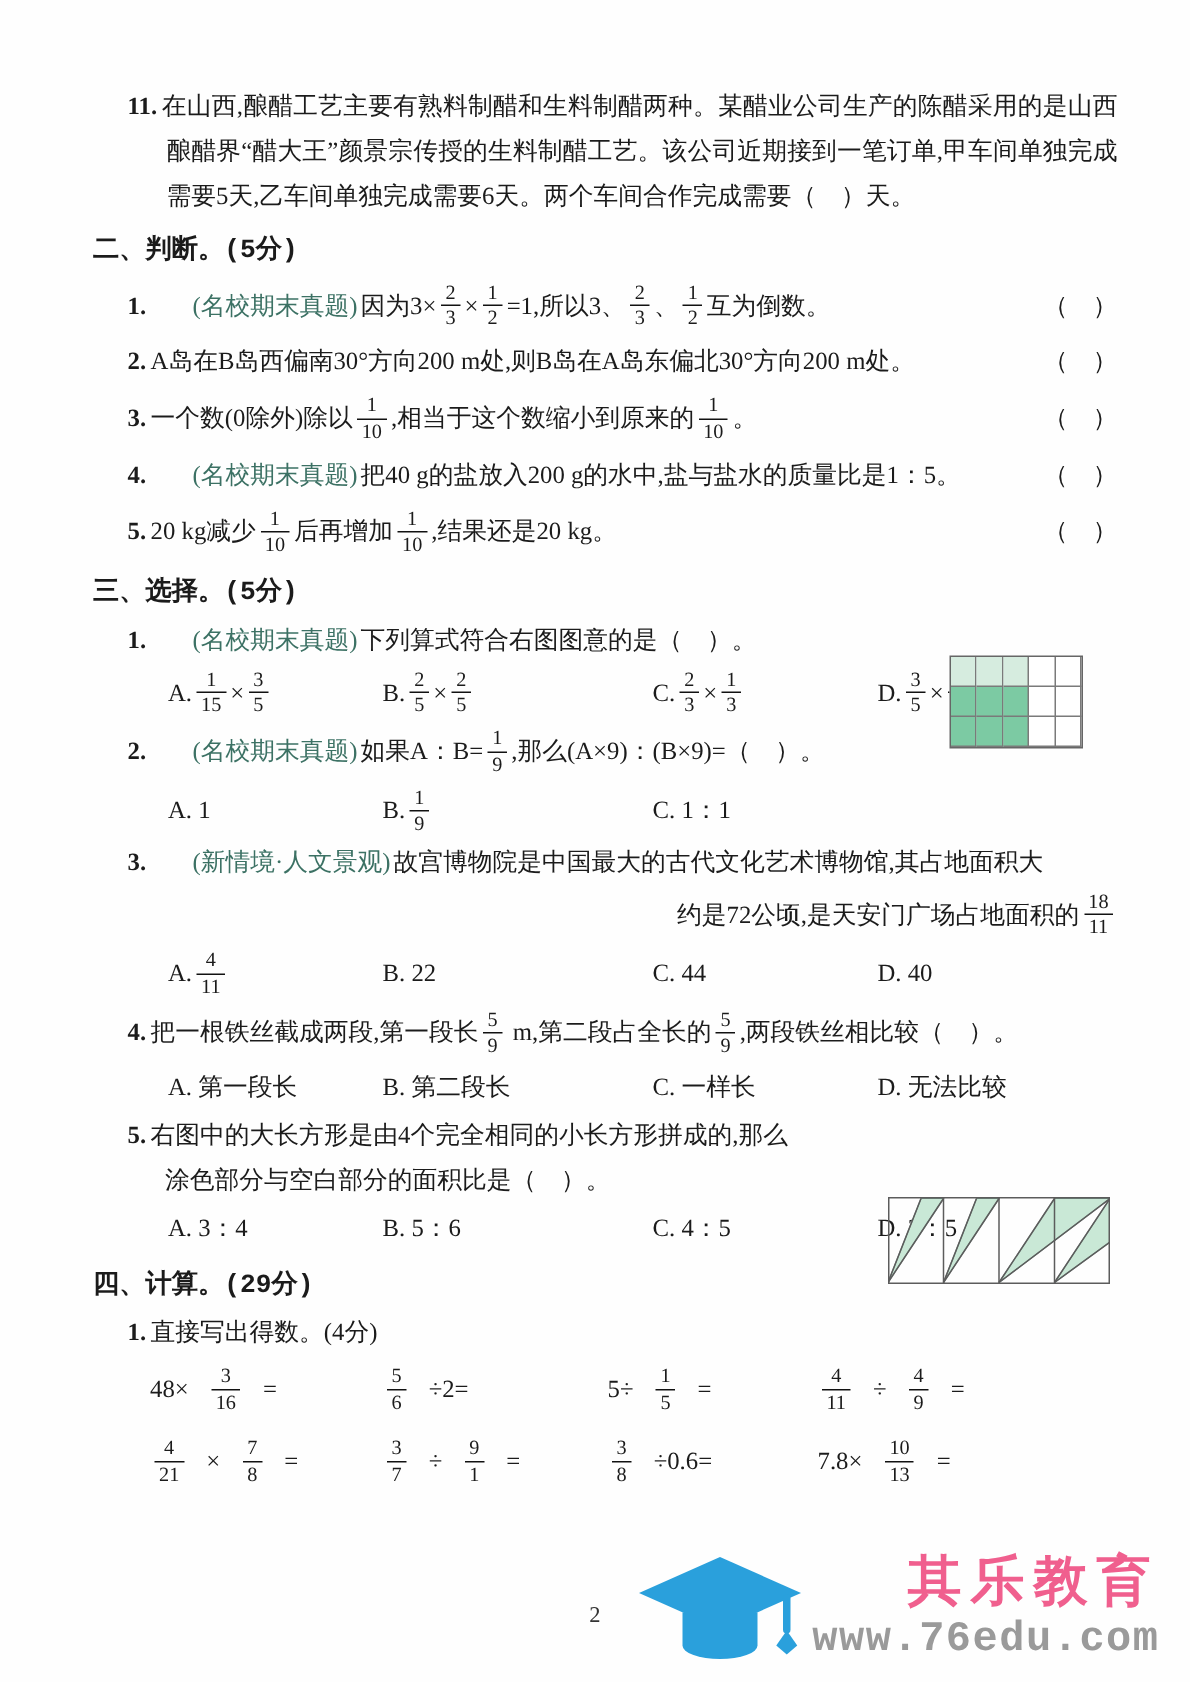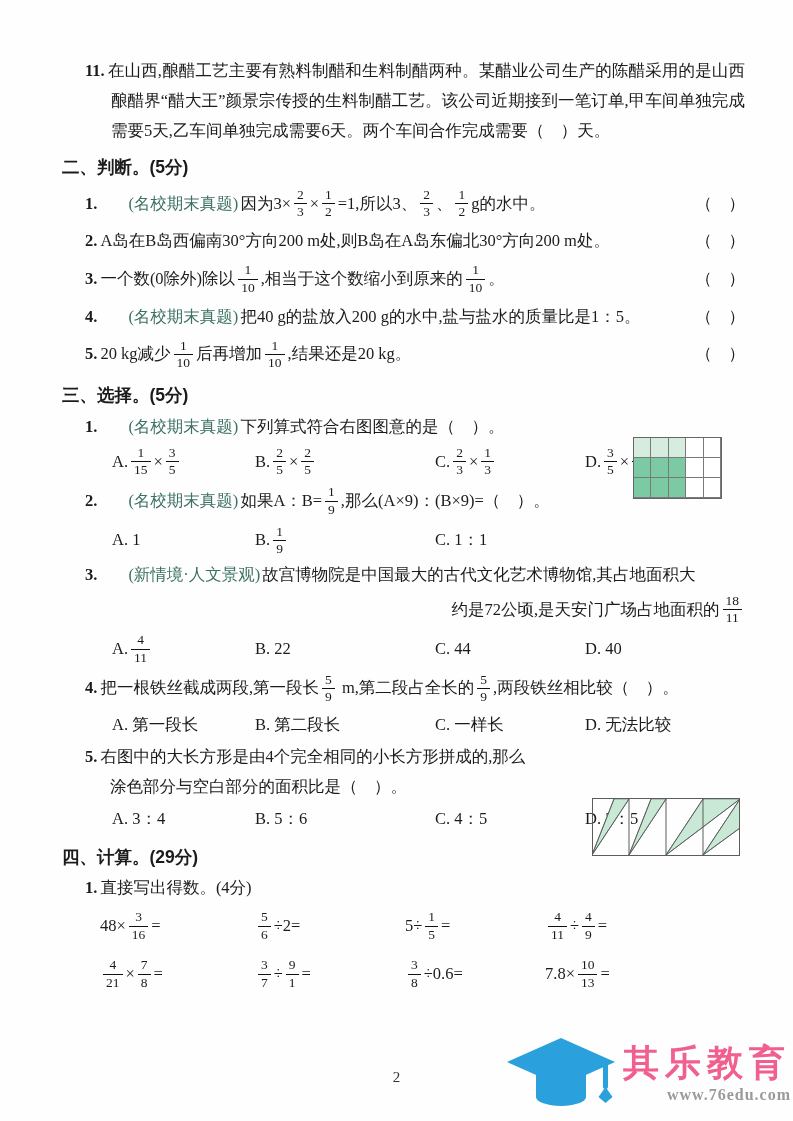--- a/index.html
+++ b/index.html
@@ -11,67 +11,67 @@
   }
   .content{ padding:56px 48px 0 62px; }
 
   
   .para{ margin-left:23px; padding-left:26px; text-indent:-26px; line-height:30px; text-align:justify; }
   .qno{ font-weight:bold; margin-right:3px; }
   .tag{ color:var(--teal); margin-right:2px;margin-left:28px; }
 
   
   .sec-title{
-    font-family:Liberation Sans, sans-serif;
+    font-family:Liberation Mono, monospace;
     font-weight:bold; font-size:17.5px; margin:8px 0 4px 0; line-height:26px;
   }
 
   
   .qrow{ display:flex; align-items:center; justify-content:space-between; min-height:36px; margin-left:23px; }
   .qtext{ display:flex; align-items:center; flex-wrap:wrap; }
   .qtext span{ white-space:pre-wrap; }
   .ans-bracket{ margin-left:8px; white-space:nowrap; }
   .indent2{ margin-left:48px; }
 
   
   .frac{ display:inline-flex; flex-direction:column; align-items:center; vertical-align:middle;
          line-height:1.05; margin:4px 3px; font-size:13.5px; }
   .frac .num{ padding:0 3px 1px; }
   .frac .den{ border-top:1.3px solid #111; padding:1px 3px 0; }
 
   
   .options{ display:grid; grid-template-columns:143px 180px 150px 1fr; margin-left:50px; min-height:34px; align-items:center; }
   .option{ display:flex; align-items:center; }
   .calc-row{ display:grid; grid-template-columns:155px 150px 140px 1fr; margin-left:38px; min-height:48px; align-items:center; }
-  .calc-cell{ display:flex; align-items:center; }
+  .calc-cell{ display:flex; align-items:center;gap:12px; }
 
   
   .fig-grid{
     position:absolute; left:633px; top:437px; width:89px; height:62px;
     display:grid; grid-template-rows:repeat(3,1fr); grid-template-columns:repeat(5,1fr);
     border:1.5px solid #666; box-sizing:border-box; background:#fff;
   }
   .fig-grid .cell{ border-right:1px solid #7a7a7a; border-bottom:1px solid #7a7a7a; }
   .fig-grid .cell.s1{ background:var(--grid_light); }
   .fig-grid .cell.s2{ background:var(--grid_dark); }
 
   
   .fig-strips{ position:absolute; left:592px; top:798px; }
 
   
   .page-num{ position:absolute; left:0; right:0; bottom:32px; text-align:center; font-size:15px; color:#333; }
-  .brand{ position:absolute; right:2px; bottom:6px; display:flex; align-items:center; }
+  .brand{ position:absolute; right:20px; bottom:6px; display:flex; align-items:center; }
   .brand-text{ display:flex; flex-direction:column; align-items:flex-end; margin-left:6px; }
   .brand-name{
     font-family:"Liberation Sans","DejaVu Sans",sans-serif; font-weight:bold;
     font-size:36px; color:var(--logo_pink); letter-spacing:6px; line-height:1.05;
   }
   .brand-url{
-    font-family:Liberation Serif, serif; font-weight:bold;
-    font-size:16px; color:var(--url_gray); letter-spacing:1px; margin-top:2px;
+    font-family:Liberation Mono, monospace; font-weight:bold;
+    font-size:28px; color:var(--url_gray); letter-spacing:1px; margin-top:2px;
   }
 </style>
 </head>
 <body>
 
 <div class="page">
   <div class="content">
 
     <div class="para"><span class="qno">11.</span><span>在山西,酿醋工艺主要有熟料制醋和生料制醋两种。某醋业公司生产的陈醋采用的是山西酿醋界“醋大王”颜景宗传授的生料制醋工艺。该公司近期接到一笔订单,甲车间单独完成需要5天,乙车间单独完成需要6天。两个车间合作完成需要（　）天。</span></div>
 
@@ -82,21 +82,21 @@
             <span class="qno">1.</span>
             <span class="tag">(名校期末真题)</span>
             <span>因为3×</span>
             <span class="frac"><span class="num">2</span><span class="den">3</span></span>
             <span>×</span>
             <span class="frac"><span class="num">1</span><span class="den">2</span></span>
             <span>=1,所以3、</span>
             <span class="frac"><span class="num">2</span><span class="den">3</span></span>
             <span>、</span>
             <span class="frac"><span class="num">1</span><span class="den">2</span></span>
-            <span>g的水中。</span>
+            <span>互为倒数。</span>
           </div>
           <span class="ans-bracket">（　）</span>
         </div>
         <div class="qrow">
           <div class="qtext">
             <span class="qno">2.</span>
             <span>A岛在B岛西偏南30°方向200 m处,则B岛在A岛东偏北30°方向200 m处。</span>
           </div>
           <span class="ans-bracket">（　）</span>
         </div>

